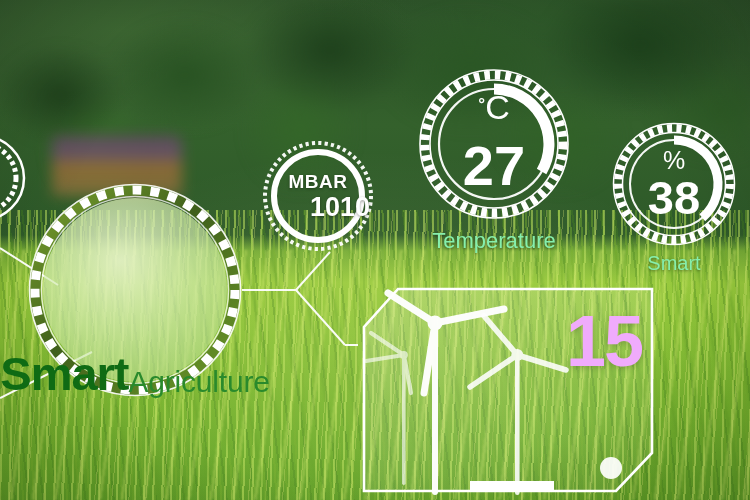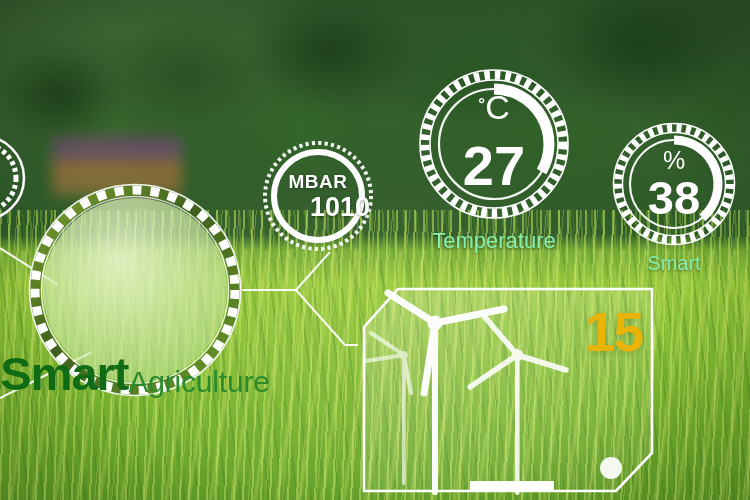--- a/index.html
+++ b/index.html
@@ -116,21 +116,21 @@
   #agri .agri-text{
     position:absolute;left:0;top:0;width:100%;height:100%;
     display:flex;align-items:flex-end;justify-content:center;
   }
   #agri .t1{font-size:47px;font-weight:700;color:#0f6b14;line-height:1;letter-spacing:-1px;}
   #agri .t2{font-size:30px;font-weight:400;color:#2a8a2c;line-height:1;margin-top:26px;letter-spacing:-.2px;}
 
   
   #wind{position:absolute;left:358px;top:283px;width:300px;height:215px;}
   #wind .w-val{
-    position:absolute;right:16px;top:22px;color:#eab308;font-size:55px;font-weight:700;
+    position:absolute;right:16px;top:22px;color:#f0abfc;font-size:72px;font-weight:700;
     line-height:1;letter-spacing:-2px;text-shadow:0 2px 6px rgba(0,0,0,.18);
   }
   #wind .w-unit{
     position:absolute;right:14px;top:118px;color:rgba(255,255,255,.60);
     font-size:54px;font-weight:700;line-height:1;letter-spacing:1px;
   }
 </style>
 </head>
 <body>
 

